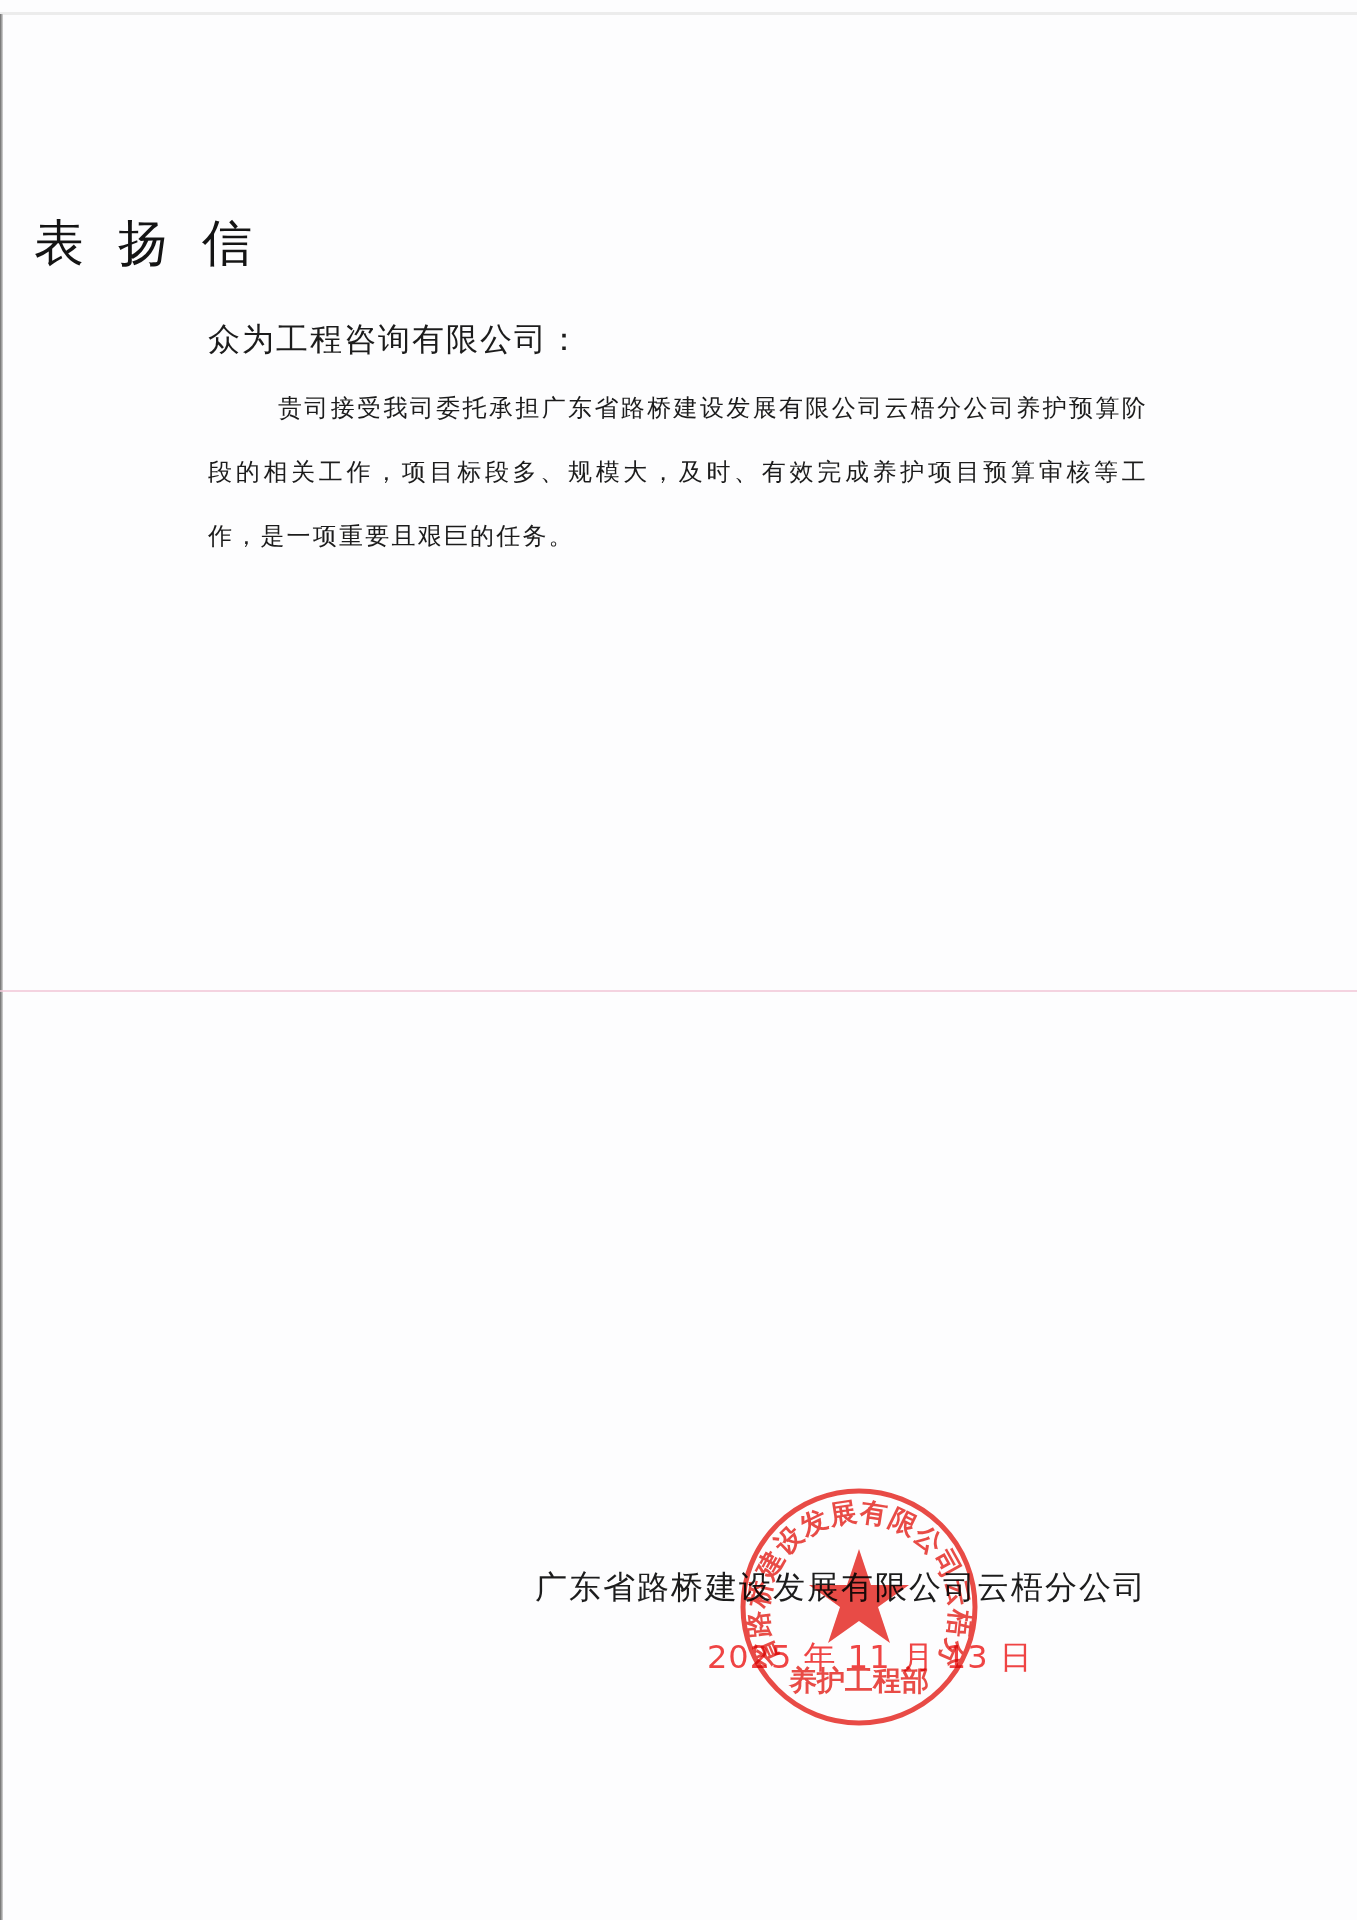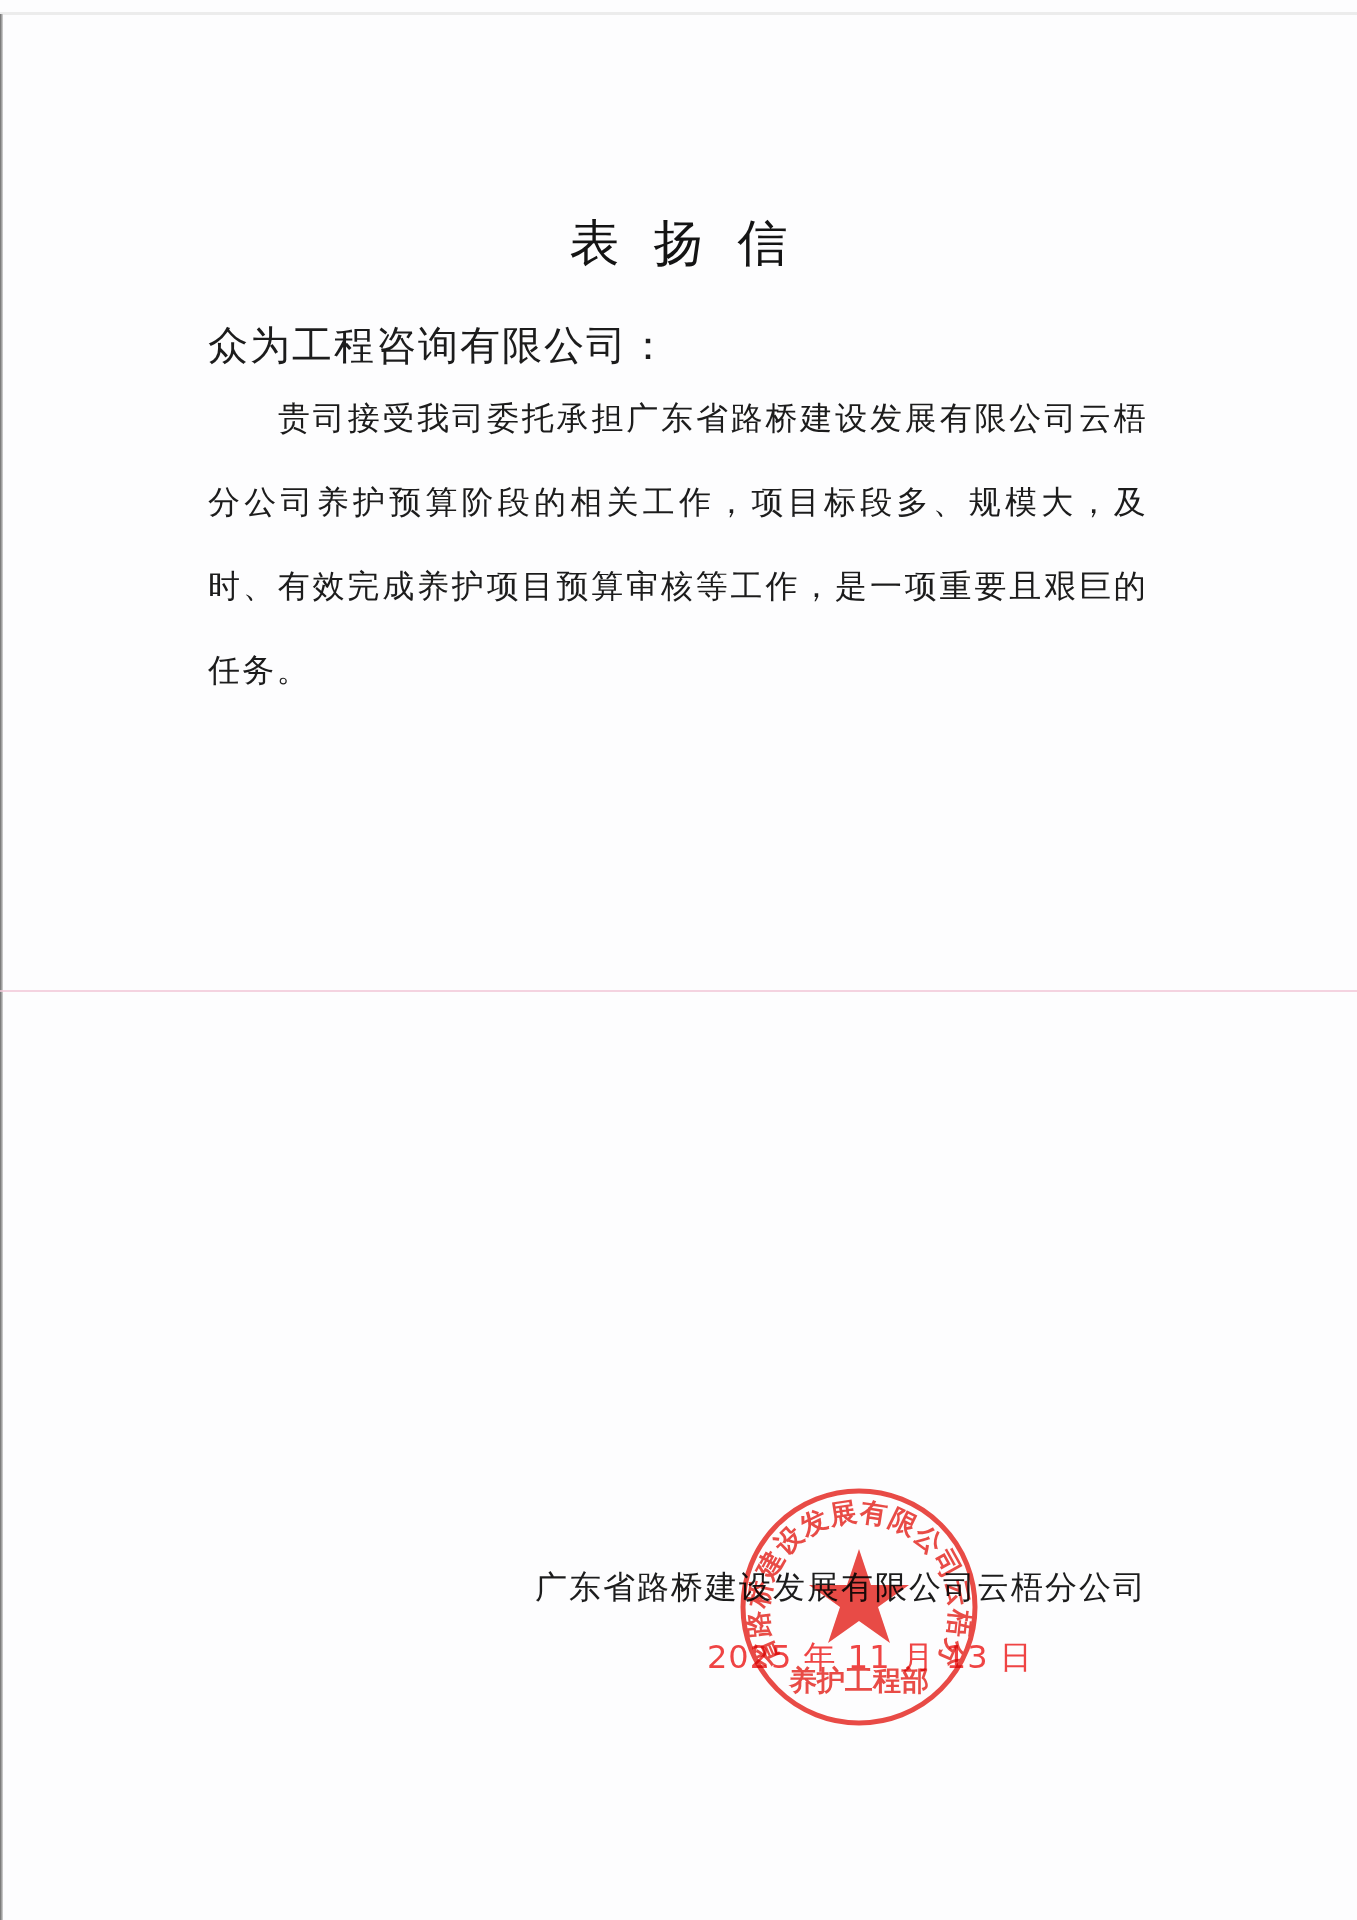--- a/index.html
+++ b/index.html
@@ -32,45 +32,44 @@
       left: 0; top: 990px;
       width: 1357px; height: 2px;
       background: #f1c8d8;
       opacity: 0.8;
     }
     .title {
       position: absolute;
       top: 210px;
       left: 0;
       width: 1357px;
-      text-align: center;
       font-size: 50px;
       letter-spacing: 34px;
       text-indent: 34px;
       font-family: "DejaVu Serif", "Liberation Serif", serif;
       font-weight: normal;
       color: #141414;
     }
     .salutation {
       position: absolute;
       left: 208px;
       top: 318px;
-      font-size: 40px;
+      font-size: 32px;
       letter-spacing: 2px;
     }
     .body-text {
       position: absolute;
       left: 208px;
       top: 376px;
       width: 940px;
     }
     .para {
       margin: 0;
-      font-size: 32px;
-      line-height: 84px;
+      font-size: 24px;
+      line-height: 64px;
       letter-spacing: 2.2px;
       text-indent: 70px;
       text-align: justify;
     }
     .signature {
       position: absolute;
       right: 210px;
       top: 1566px;
       font-size: 32px;
       letter-spacing: 2px;

